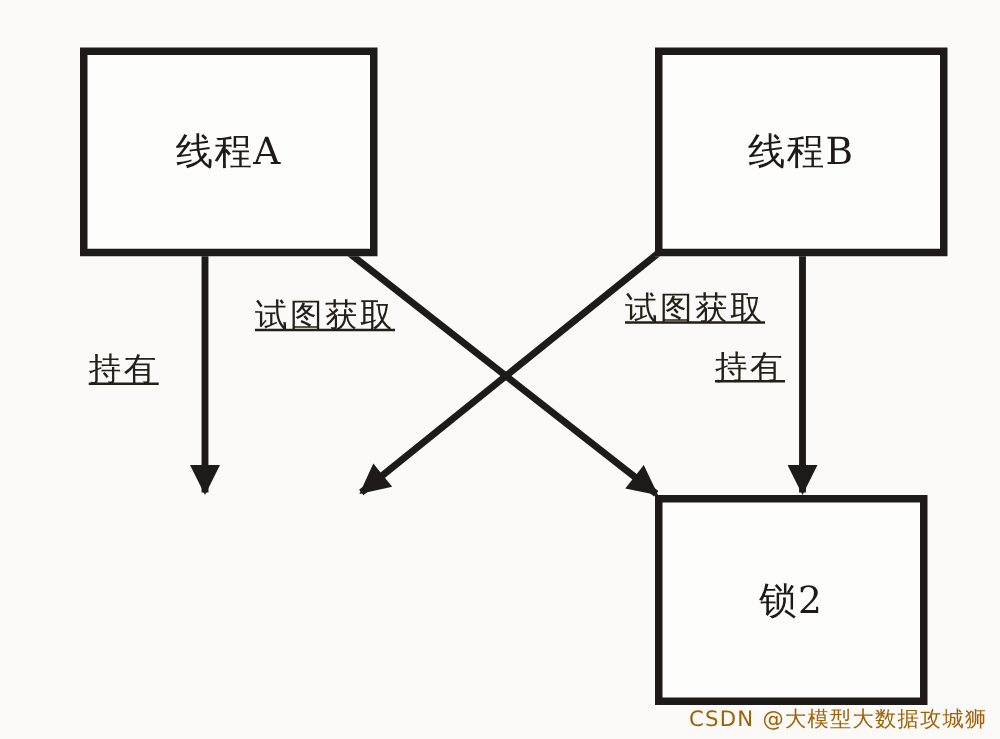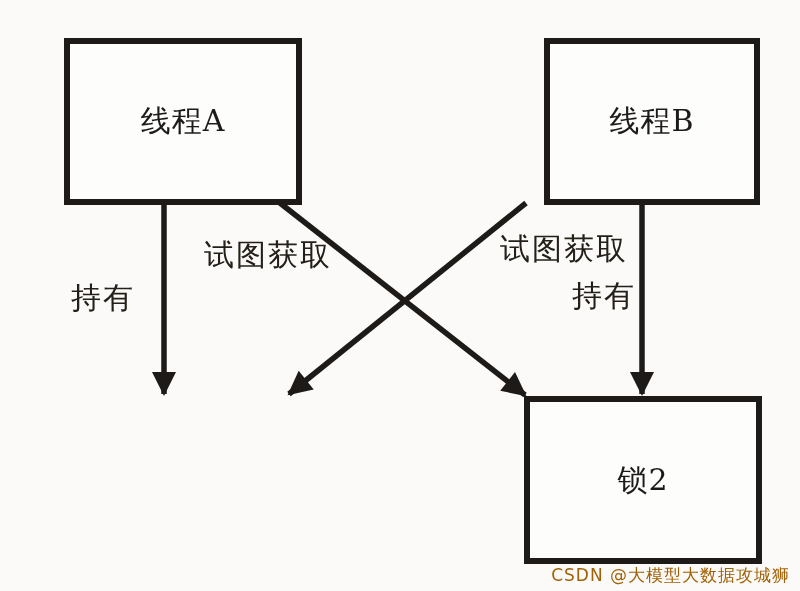--- a/index.html
+++ b/index.html
@@ -27,29 +27,30 @@
     box-sizing: border-box;
     border: 6px solid #1d1a18;
     background: #fdfdfc;
     display: flex;
     align-items: center;
     justify-content: center;
     font-size: 30px;
     letter-spacing: 1px;
   }
   .node-thread-a { left: 44px;  top: 38px;  width: 238px; height: 167px; margin-left: 20px; }
-  .node-thread-b { left: 544px; top: 38px;  width: 216px; height: 167px; }
+  .node-thread-b { left: 524px; top: 38px;  width: 234px; height: 167px; }
   .node-lock-1   { left: 44px;  top: 396px; width: 242px; height: 168px; }
-  .node-lock-2   { left: 524px; top: 396px; width: 238px; height: 168px; }
+  .node-lock-2   { left: 524px; top: 396px; width: 218px; height: 168px; }
   .edge-label {
     position: absolute;
-    font-size: 30px;
+    font-size: 26px;
     letter-spacing: 2px;
     white-space: nowrap;
     color: #242019;
+    text-decoration: underline;
   }
   .label-hold-a { left: 71px;  top: 278px; }
   .label-try-a  { left: 204px; top: 235px; }
   .label-try-b  { left: 500px; top: 229px; }
   .label-hold-b { left: 572px; top: 276px; }
   .watermark {
     position: absolute;
     right: 10px;
     bottom: 4px;
     font-size: 17px;

